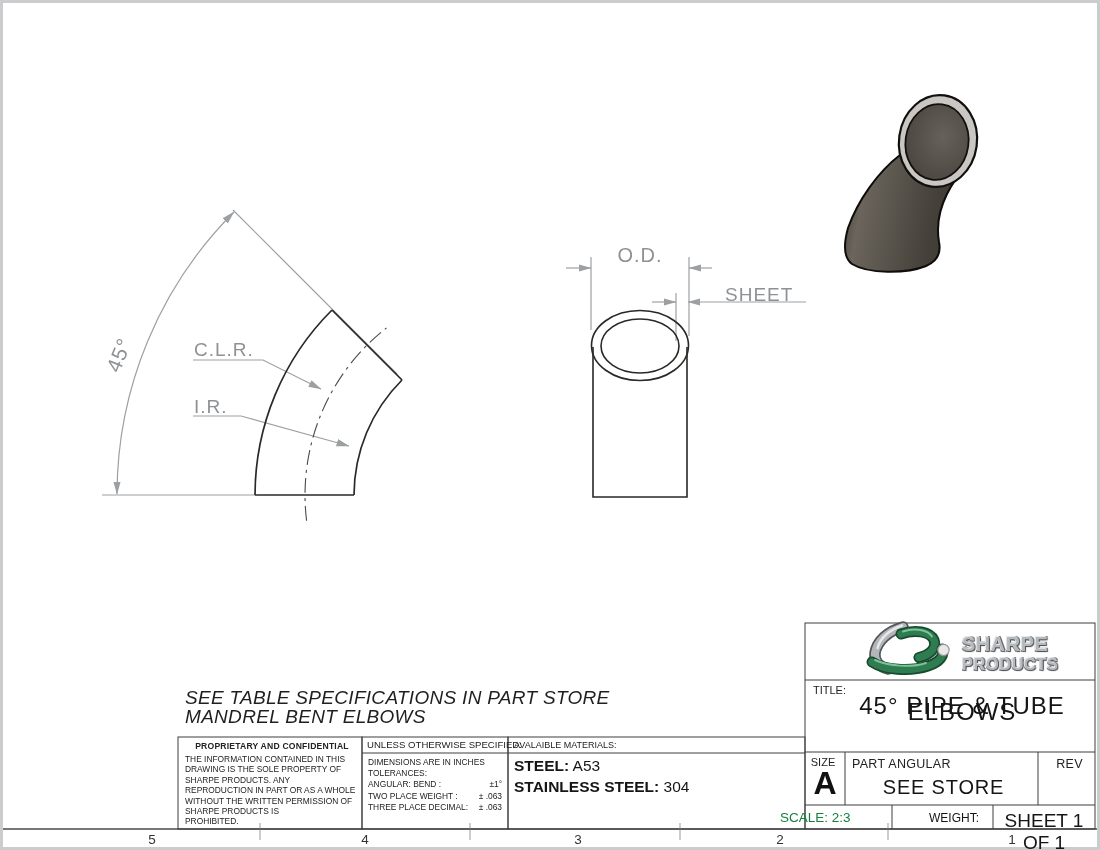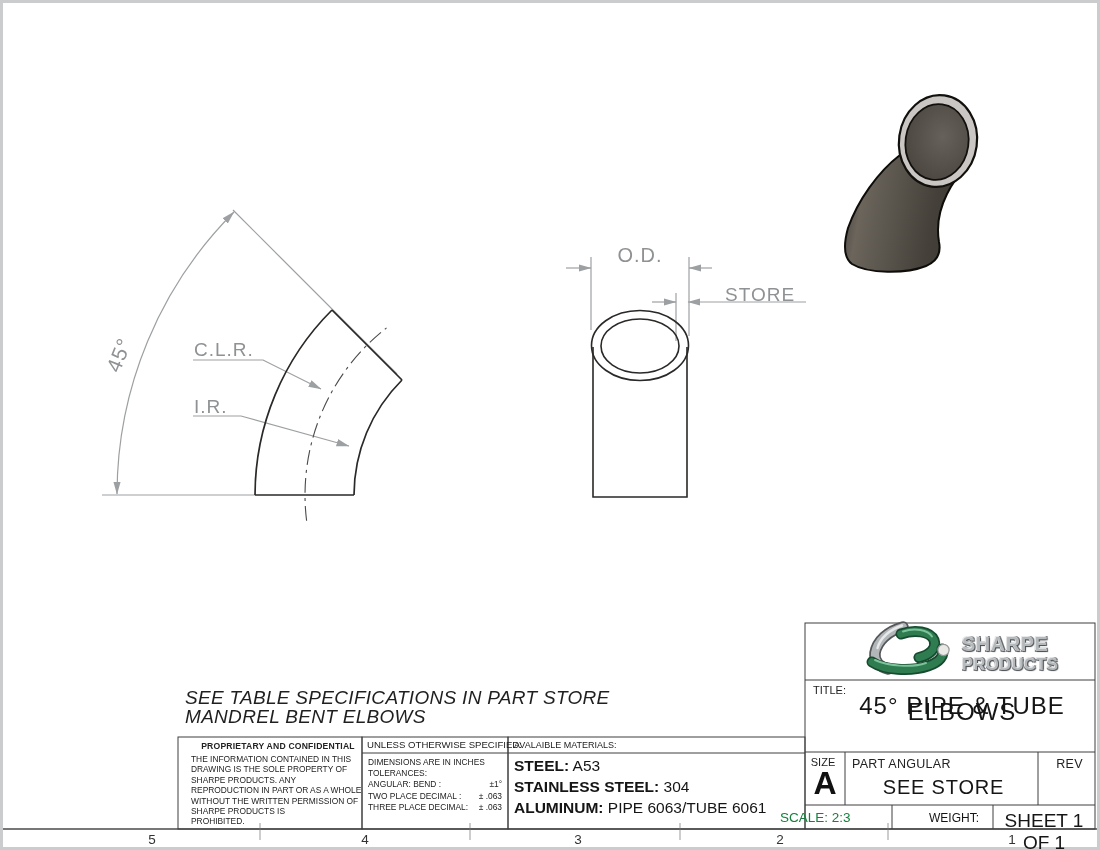--- a/index.html
+++ b/index.html
@@ -150,71 +150,67 @@
       <path d="M872,662 C884,670 910,672 928,666 C940,662 945,655 942,649" stroke="#2e7c50" stroke-width="7.6"></path>
       <path d="M875,660 C888,666 912,668 926,663" stroke="#7cc29a" stroke-width="2"></path>
       <circle cx="943.5" cy="650" r="5.6" fill="#e9e9e6" stroke="#97979b" stroke-width="1.2"></circle>
     </g>
   </svg>
 
   <div class="abs dim" style="left:102px;top:343px;transform:rotate(-68deg);font-size:21px;">45°</div>
   <div class="abs dim small" style="left:194px;top:339px;">C.L.R.</div>
   <div class="abs dim small" style="left:194px;top:396px;">I.R.</div>
   <div class="abs dim" style="left:605px;top:244px;width:70px;text-align:center;">O.D.</div>
-  <div class="abs dim small" style="left:725px;top:284px;">STORE</div>
+  <div class="abs dim small" style="left:725px;top:284px;">SHEET</div>
 
   <div class="abs note-line" style="left:185px;top:687px;">SEE TABLE SPECIFICATIONS IN PART STORE</div>
   <div class="abs note-line" style="left:185px;top:706px;">MANDREL BENT ELBOWS</div>
 
-  <div class="abs" style="left:178px;top:737px;width:188px;padding-left:6px;">
+  <div class="abs" style="left:178px;top:737px;width:188px;">
     <div class="blk-head-sm center" style="margin-top:4px;">PROPRIETARY AND CONFIDENTIAL</div>
     <div class="blk-body-sm" style="margin:3px 0 0 7px;">THE INFORMATION CONTAINED IN THIS
 DRAWING IS THE SOLE PROPERTY OF
 SHARPE PRODUCTS.  ANY
 REPRODUCTION IN PART OR AS A WHOLE
 WITHOUT THE WRITTEN PERMISSION OF
 SHARPE PRODUCTS IS
 PROHIBITED.</div>
   </div>
 
   <div class="abs" style="left:362px;top:737px;width:146px;">
     <div class="tol-head" style="margin:2px 0 0 5px;">UNLESS OTHERWISE SPECIFIED:</div>
     <div style="margin:7px 6px 0 6px;">
       <div class="tol-line">DIMENSIONS ARE IN INCHES</div>
       <div class="tol-line">TOLERANCES:</div>
       <div class="tol-line">
         <span>ANGULAR: BEND :</span>
         <span>±1°</span>
       </div>
       <div class="tol-line">
-        <span>TWO PLACE DECIMAL :</span>
+        <span>TWO PLACE WEIGHT :</span>
         <span>± .063</span>
       </div>
       <div class="tol-line">
         <span>THREE PLACE DECIMAL:</span>
         <span>± .063</span>
       </div>
     </div>
   </div>
 
   <div class="abs" style="left:508px;top:737px;width:297px;">
     <div class="mat-head" style="margin:3px 0 0 6px;">AVALAIBLE MATERIALS:</div>
     <div style="margin:5px 0 0 6px;">
       <div class="mat-line">
         <b>STEEL:</b>
         <span>A53</span>
       </div>
       <div class="mat-line">
         <b>STAINLESS STEEL:</b>
         <span>304</span>
       </div>
-      <div class="mat-line">
-        <b>ALUMINUM:</b>
-        <span>PIPE 6063/TUBE 6061</span>
-      </div>
     </div>
   </div>
 
   <div class="abs metal" style="left:962px;top:633px;font-size:20px;">SHARPE</div>
   <div class="abs metal" style="left:962px;top:655px;font-size:16.5px;">PRODUCTS</div>
 
   <div class="abs tb-small" style="left:813px;top:684px;">TITLE:</div>
   <div class="abs tb-title" style="left:805px;top:692px;">45° PIPE &amp; TUBE</div>
   <div class="abs tb-title" style="left:805px;top:698px;">ELBOWS</div>
 

